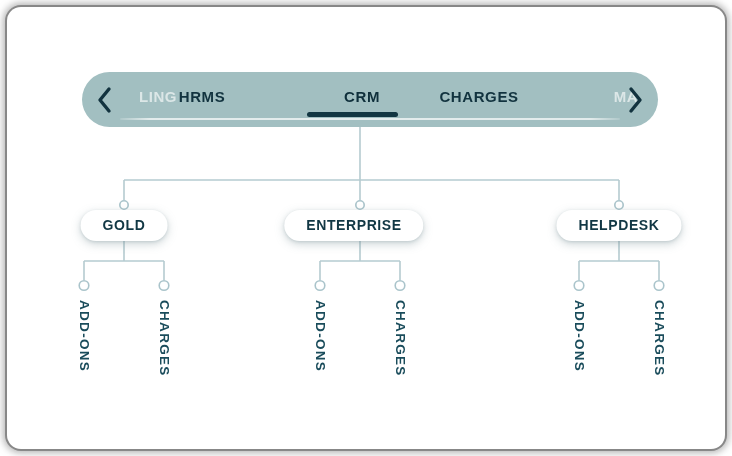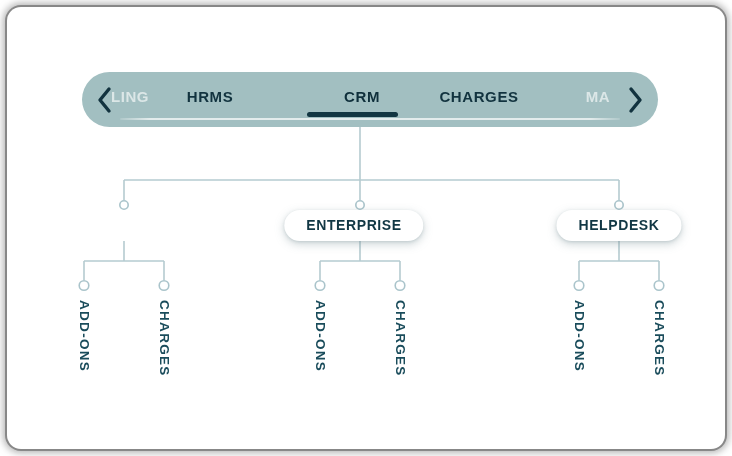--- a/index.html
+++ b/index.html
@@ -16,21 +16,21 @@
   }
   .chev{position:absolute;top:50%;transform:translateY(-50%);width:22px;height:28px;cursor:pointer;}
   .chev svg{display:block;width:22px;height:28px;}
   .chev-left{left:12px;}
   .chev-right{right:12px;}
   .tab{
     position:absolute;top:24px;transform:translate(-50%,-50%);
     font-size:15px;font-weight:700;letter-spacing:0.6px;color:#12333f;
     white-space:nowrap;cursor:pointer;
   }
-  .tab.faded{color:rgba(255,255,255,0.62);}
+  .tab.faded{color:rgba(255,255,255,0.62);margin-left:28px;}
   .tab.active{color:#0f2f3b;}
   .track{
     position:absolute;left:38px;top:46px;width:500px;height:2px;
     background:linear-gradient(to right, rgba(255,255,255,0.15), rgba(255,255,255,0.7) 6%, rgba(255,255,255,0.7) 94%, rgba(255,255,255,0.15));
     border-radius:1px;
   }
   .underline{
     position:absolute;left:225px;top:40px;width:91px;height:4.5px;
     background:#123642;border-radius:2.5px;
   }
@@ -56,21 +56,21 @@
 <div class="stage">
   <div class="card">
 
     <div class="tabbar">
       <span class="chev chev-left">
         <svg viewBox="0 0 22 28">
             <polyline points="15,3 6,14 15,25" fill="none" stroke="#12333f" stroke-width="3.4" stroke-linecap="round" stroke-linejoin="round"></polyline>
           </svg>
       </span>
       <span class="tab faded" style="left:48px">LING</span>
-      <span class="tab" style="left:128px">HRMS</span>
+      <span class="tab" style="left:120px">HRMS</span>
       <span class="tab active" style="left:280px">CRM</span>
       <span class="tab" style="left:397px">CHARGES</span>
       <span class="tab faded" style="left:516px">MA</span>
       <div class="track"></div>
       <div class="underline"></div>
       <span class="chev chev-right">
         <svg viewBox="0 0 22 28">
             <polyline points="7,3 16,14 7,25" fill="none" stroke="#12333f" stroke-width="3.4" stroke-linecap="round" stroke-linejoin="round"></polyline>
           </svg>
       </span>
@@ -108,20 +108,21 @@
         <circle cx="612" cy="198" r="4.2"></circle>
         <circle cx="77" cy="278.5" r="4.8"></circle>
         <circle cx="157" cy="278.5" r="4.8"></circle>
         <circle cx="313" cy="278.5" r="4.8"></circle>
         <circle cx="393" cy="278.5" r="4.8"></circle>
         <circle cx="572" cy="278.5" r="4.8"></circle>
         <circle cx="652" cy="278.5" r="4.8"></circle>
       </g>
     </svg>
 
+    <div class="pill" style="left:117px">GOLD</div>
     <div class="pill" style="left:347px">ENTERPRISE</div>
     <div class="pill" style="left:612px">HELPDESK</div>
 
     <div class="leaf" style="left:77px">ADD-ONS</div>
     <div class="leaf" style="left:157px">CHARGES</div>
     <div class="leaf" style="left:313px">ADD-ONS</div>
     <div class="leaf" style="left:393px">CHARGES</div>
     <div class="leaf" style="left:572px">ADD-ONS</div>
     <div class="leaf" style="left:652px">CHARGES</div>
 

